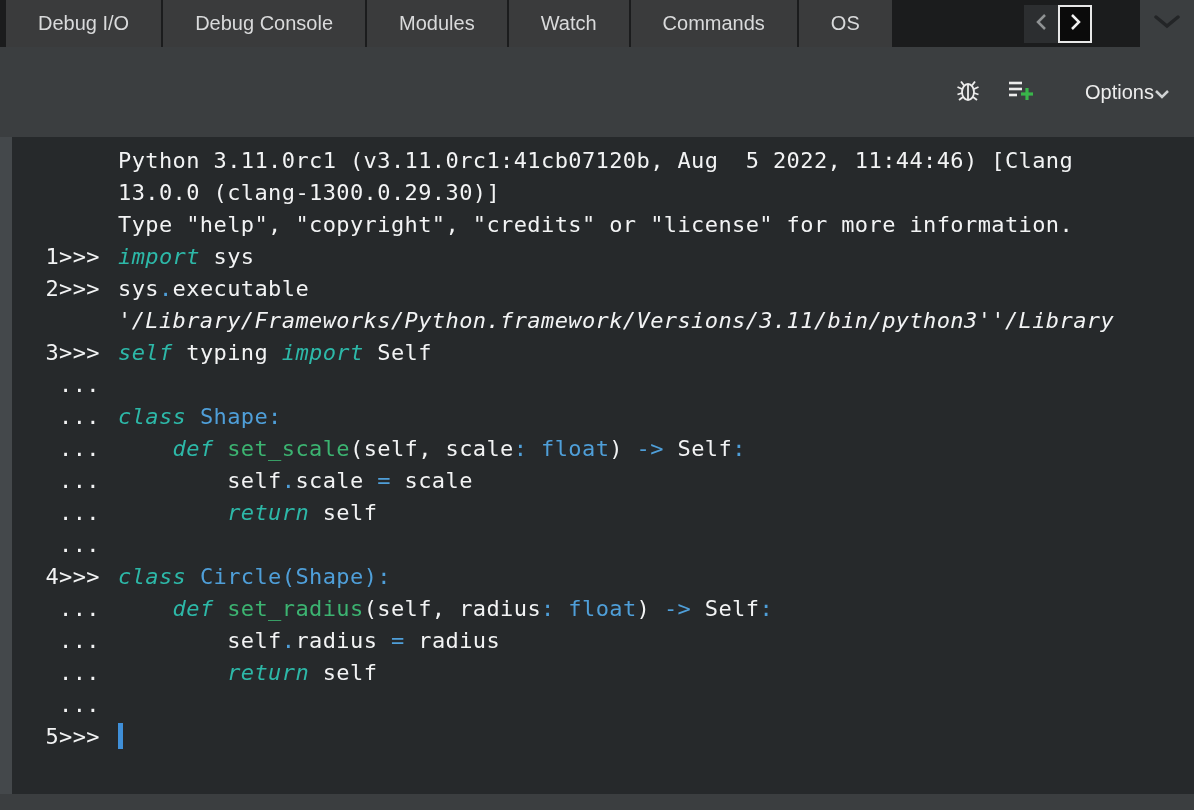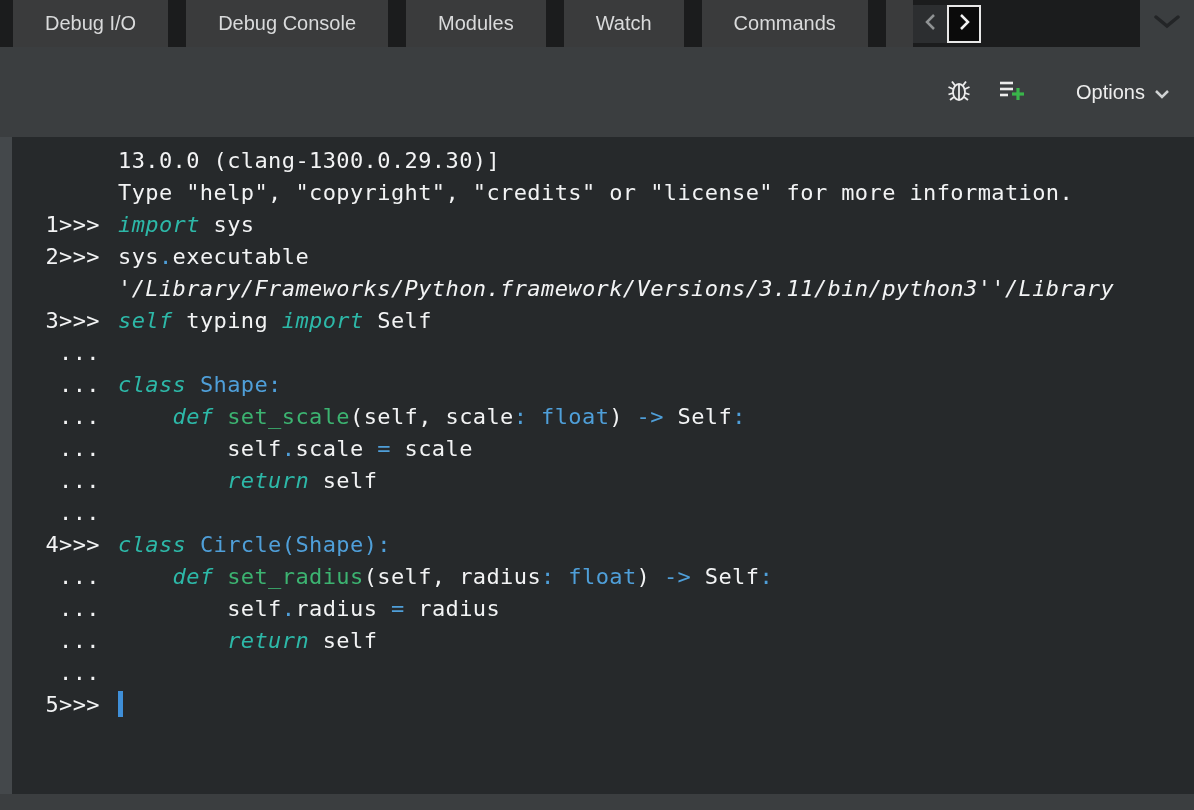--- a/index.html
+++ b/index.html
@@ -2,39 +2,39 @@
 <html style="--active-tab-green: #3fa33f; --keyword-teal: #2db8a8; --blue: #4f9fd9; --function-green: #3cb371; --plain: #f2f3f4; --shell-bg: #26292b; --cursor-blue: #3f8fd8;"><head>
 <meta charset="utf-8">
 <style>
   * { margin:0; padding:0; box-sizing:border-box; }
   html,body { width:1194px; height:810px; overflow:hidden; background:#3b3e40;
               font-family:"Liberation Sans", sans-serif; }
 
   
   .tabbar { position:absolute; top:0; left:0; width:1194px; height:47px;
             background:#1b1c1d; display:flex; align-items:stretch; }
-  .tab-strip { display:flex; gap:18px; padding-left:13px; width:913px; overflow:hidden; flex:0 0 auto; }
+  .tab-strip { display:flex; gap:2px; padding-left:6px; width:1024px; overflow:hidden; flex:0 0 auto; }
   .tab { flex:0 0 auto; display:flex; align-items:center; padding:0 32px;
          background:#3a3b3c; color:#d9dadb; font-size:20px; white-space:nowrap; cursor:default; }
   .tab.active { background:var(--active-tab-green); color:#ffffff; }
   .scroll-btn { width:34px; height:38px; margin-top:5px; display:flex; align-items:center;
                 justify-content:center; flex:0 0 auto; }
   .scroll-btn.left  { background:#2c2e30; }
   .scroll-btn.right { background:#0b0b0b; border:2px solid #e8e8e8; }
   .tab-filler { flex:1; background:#1b1c1d; }
   .caret-zone { width:54px; background:#3b3e40; display:flex; align-items:center; justify-content:center; }
 
   
   .toolbar { position:absolute; top:47px; left:0; width:1194px; height:90px; background:#3b3e40; }
   .toolbar-msg { position:absolute; left:38px; top:50%; transform:translateY(-50%);
                  color:#9b9ea0; font-size:21px; white-space:pre; }
   .toolbar-right { position:absolute; right:24px; top:50%; transform:translateY(-50%);
                    display:flex; align-items:center; gap:22px; }
   .icon-btn { display:flex; align-items:center; justify-content:center; }
-  .options { display:flex; align-items:center; gap:9px; margin-left:28px;
+  .options { display:flex; align-items:center; margin-left:28px;
              color:#ededed; font-size:20px; cursor:default; }
 
   
   .shell { position:absolute; top:137px; left:0; width:1194px; height:657px;
            background:var(--shell-bg); overflow:hidden; }
   .fold-strip { position:absolute; left:0; top:0; width:12px; height:100%; background:#44484b; }
   .shell-lines { position:absolute; left:12px; top:8px; right:0;
                  font-family:"DejaVu Sans Mono", monospace; font-size:22px;
                  line-height:32px; letter-spacing:0.4px; }
   .line { display:flex; height:32px; }
@@ -139,20 +139,24 @@
       </span>
     </div>
   </div>
 </div>
 
 <div class="shell">
   <div class="fold-strip"></div>
   <div class="shell-lines">
       <div class="line">
         <span class="gutter"></span>
+        <span class="code"><span class="tok-plain">Python 3.11.0rc1 (v3.11.0rc1:41cb07120b, Aug  5 2022, 11:44:46) [Clang</span></span>
+      </div>
+      <div class="line">
+        <span class="gutter"></span>
         <span class="code"><span class="tok-plain">13.0.0 (clang-1300.0.29.30)]</span></span>
       </div>
       <div class="line">
         <span class="gutter"></span>
         <span class="code"><span class="tok-plain">Type "help", "copyright", "credits" or "license" for more information.</span></span>
       </div>
       <div class="line">
         <span class="gutter">1&gt;&gt;&gt;</span>
         <span class="code"><span class="tok-kw">import</span><span class="tok-plain"> sys</span></span>
       </div>

